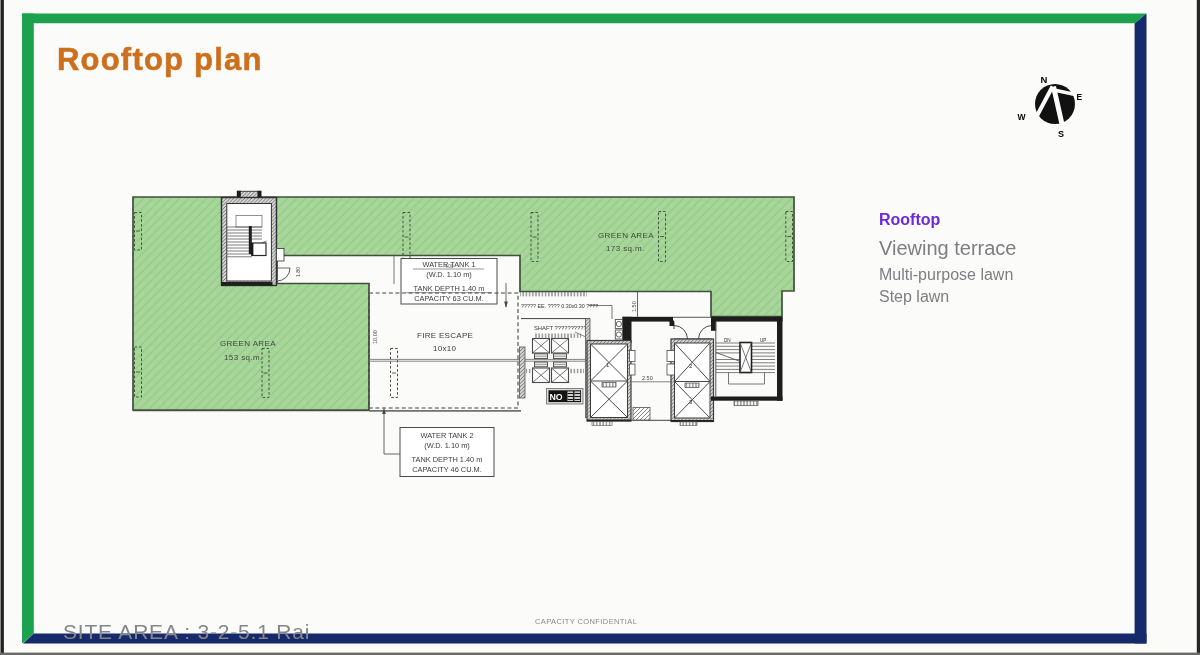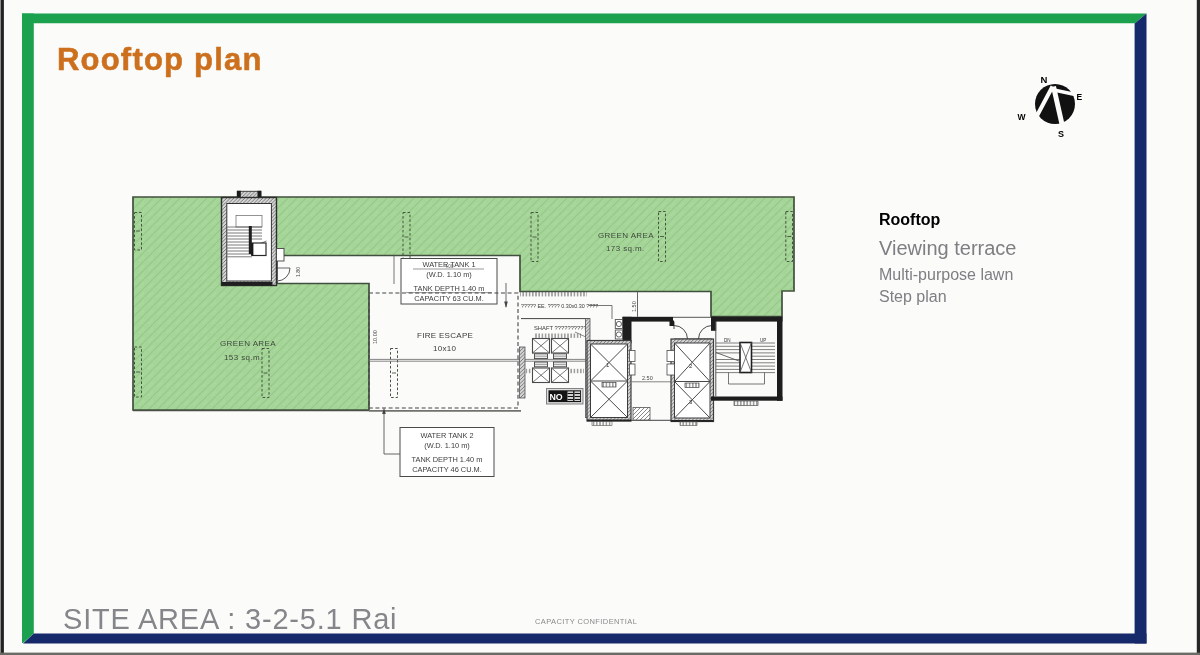--- a/index.html
+++ b/index.html
@@ -377,20 +377,20 @@
 
   <rect x="734" y="401" width="24" height="4.6" fill="url(#ticks)" stroke="#555" stroke-width="0.7"></rect>
 </g>
 
 <line x1="637.5" y1="291.5" x2="637.5" y2="316.8" stroke="#555" stroke-width="0.9"></line>
 <text x="635.5" y="312" font-size="5.5" fill="#444" transform="rotate(-90 635.5 312)">1.50</text>
 </svg>
 
 <div class="abs" style="left:49px;top:44px;font-size:31px;line-height:1;color:#cd701e;letter-spacing:1.2px;font-weight:700;margin-left:8px;-webkit-text-stroke:0.55px #cd701e;">Rooftop plan</div>
 
-<div class="abs" style="left:879px;top:211px;font-size:16px;color:#000000;font-weight:700;">Rooftop</div>
+<div class="abs" style="left:879px;top:211px;font-size:16px;color:#6d28d9;font-weight:700;">Rooftop</div>
 <div class="abs" style="left:879px;top:237px;font-size:20px;color:#7e7e83;">Viewing terrace</div>
 <div class="abs" style="left:879px;top:266px;font-size:16px;color:#7e7e83;">Multi-purpose lawn</div>
-<div class="abs" style="left:879px;top:288px;font-size:16px;color:#7e7e83;">Step plan</div>
-
-<div class="abs" style="left:63px;top:605px;line-height:1;font-size:29px;color:#85868a;letter-spacing:0.8px;">SITE AREA : 3-2-5.1 Rai</div>
+<div class="abs" style="left:879px;top:288px;font-size:16px;color:#7e7e83;">Step lawn</div>
+
+<div class="abs" style="left:63px;top:621px;line-height:1;font-size:21px;color:#85868a;letter-spacing:0.8px;">SITE AREA : 3-2-5.1 Rai</div>
 
 <div class="abs" style="left:535px;top:617px;font-size:7.5px;color:#8a8a8a;letter-spacing:0.4px;">CAPACITY CONFIDENTIAL</div>
 
 </body></html>

